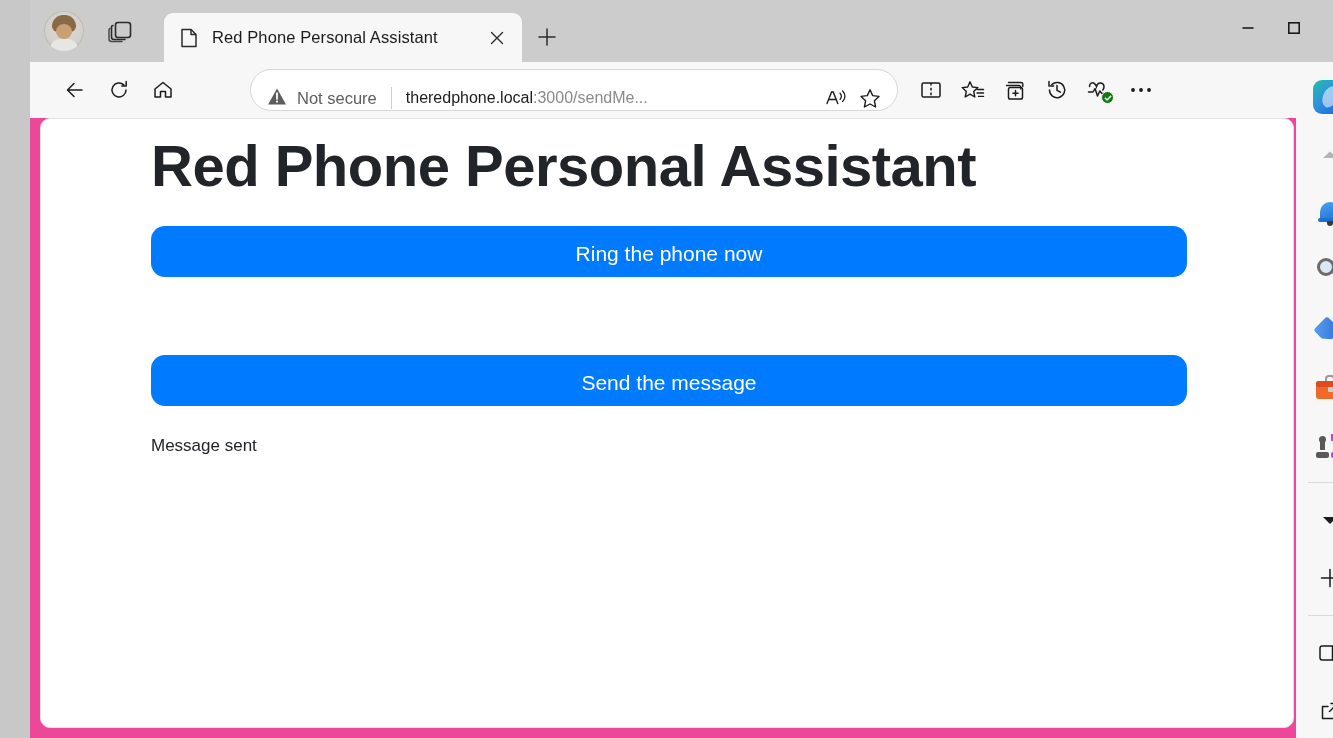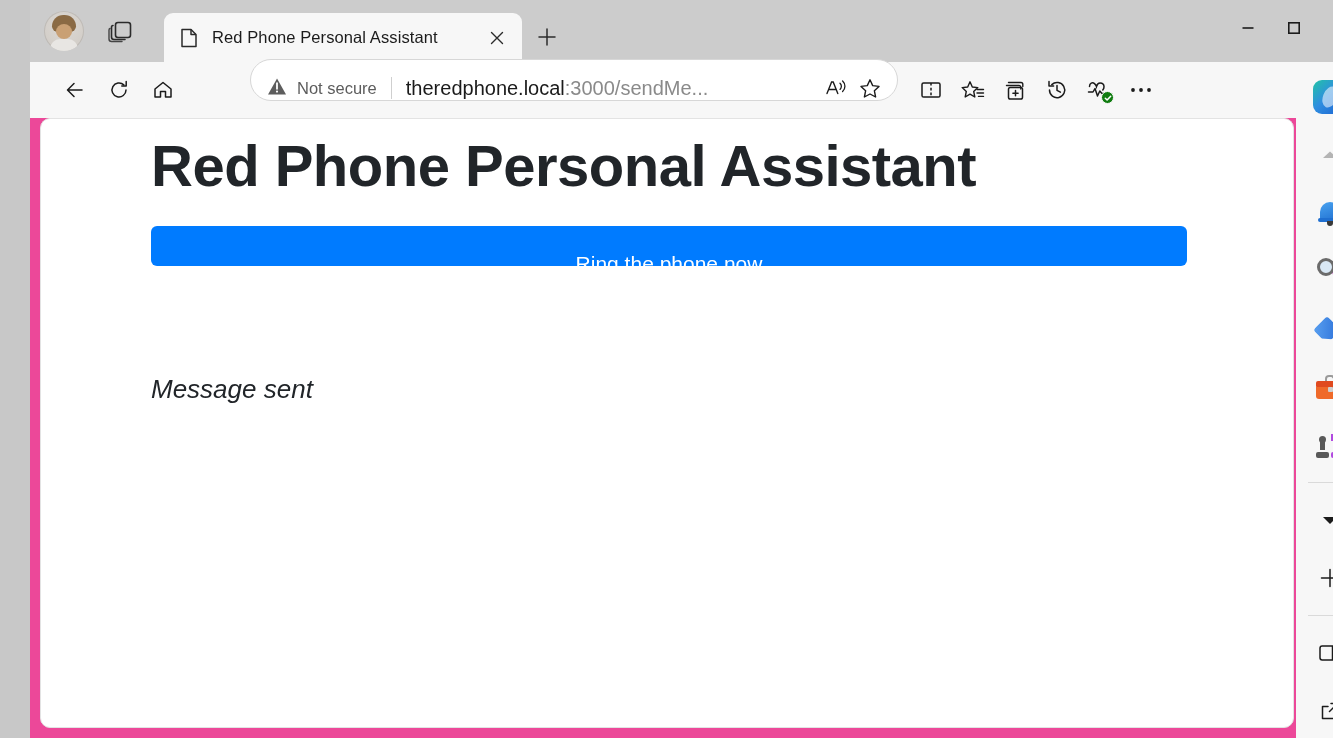--- a/index.html
+++ b/index.html
@@ -137,21 +137,21 @@
     width: 38px; height: 38px;
     margin-left: 6px;
     display: flex; align-items: center; justify-content: center;
     border-radius: 5px;
     cursor: pointer;
   }
   .navbtn:first-child { margin-left: 26px; }
 
   .omnibox {
     position: absolute;
-    left: 220px; top: 59px;
+    left: 220px; top: 69px;
     width: 648px; height: 42px;
     background: #ffffff;
     border: 1px solid #d7d7d7;
     border-radius: 21px;
     display: flex;
     align-items: center;
     padding: 16px 10px 0 16px;
     cursor: text;
   }
   .warn-icon { flex: 0 0 auto; margin-right: 10px; }
@@ -161,21 +161,21 @@
     white-space: nowrap;
   }
   .omni-sep {
     width: 1px; height: 22px;
     background: #cfcfcf;
     margin: 0 14px;
     flex: 0 0 auto;
   }
   .url {
     flex: 1 1 auto;
-    font-size: 20px;
+    font-size: 16px;
     white-space: nowrap;
     overflow: hidden;
     color: #8a8a8a;
   }
   .url .host { color: #1b1b1b; }
   .omni-btn {
     flex: 0 0 auto;
     width: 34px; height: 34px;
     display: flex; align-items: center; justify-content: center;
     border-radius: 5px;
@@ -225,31 +225,31 @@
     color: #212529;
     margin: 0 0 26px 110px;
     letter-spacing: -0.5px;
     line-height: 1.15;
   }
 
   .btn-primary {
     display: block;
     width: 1036px;
     margin: 0 0 0 110px;
-    height: 40px;
+    height: 51px;
     background: #007bff;
     color: #ffffff;
     border: none;
-    border-radius: 6px;
+    border-radius: 14px;
     font-family: "Liberation Sans", sans-serif;
     font-size: 21px;
     cursor: pointer;
     text-align: center;
     line-height: 56px;
-    padding: 10px;
+    padding: 0;
   }
 
   .gap-18 { height: 18px; }
   .gap-28 { height: 30px; }
 
   .field-label {
     font-size: 21px;
     color: #212529;
     margin: 0 0 12px 110px;
   }
@@ -263,24 +263,23 @@
     border: 1px solid #ced4da;
     border-radius: 6px;
     padding: 0 20px;
     font-family: "Liberation Sans", sans-serif;
     font-size: 20px;
     color: #6c757d;
   }
   .text-input::placeholder { color: #6c757d; }
 
   .status-text {
-    font-size: 26px;
+    font-size: 17px;
     color: #212529;
     margin: 0 0 0 110px;
-    font-style: italic;
   }
 
   
   .sidebar {
     position: absolute;
     right: 0; top: 62px;
     width: 67px; height: 676px;
     background: #f7f7f7;
     display: flex;
     flex-direction: column;
@@ -638,20 +637,21 @@
 
       <div class="gap-18"></div>
 
 
       <div class="gap-28"></div>
 
 
 
       <div class="gap-28"></div>
 
+      <button class="btn-primary">Send the message</button>
 
       <div class="gap-28"></div>
 
       <div class="status-text">Message sent</div>
     </div>
   </div>
 
   <div class="sidebar">
 
     <div class="side-item">

